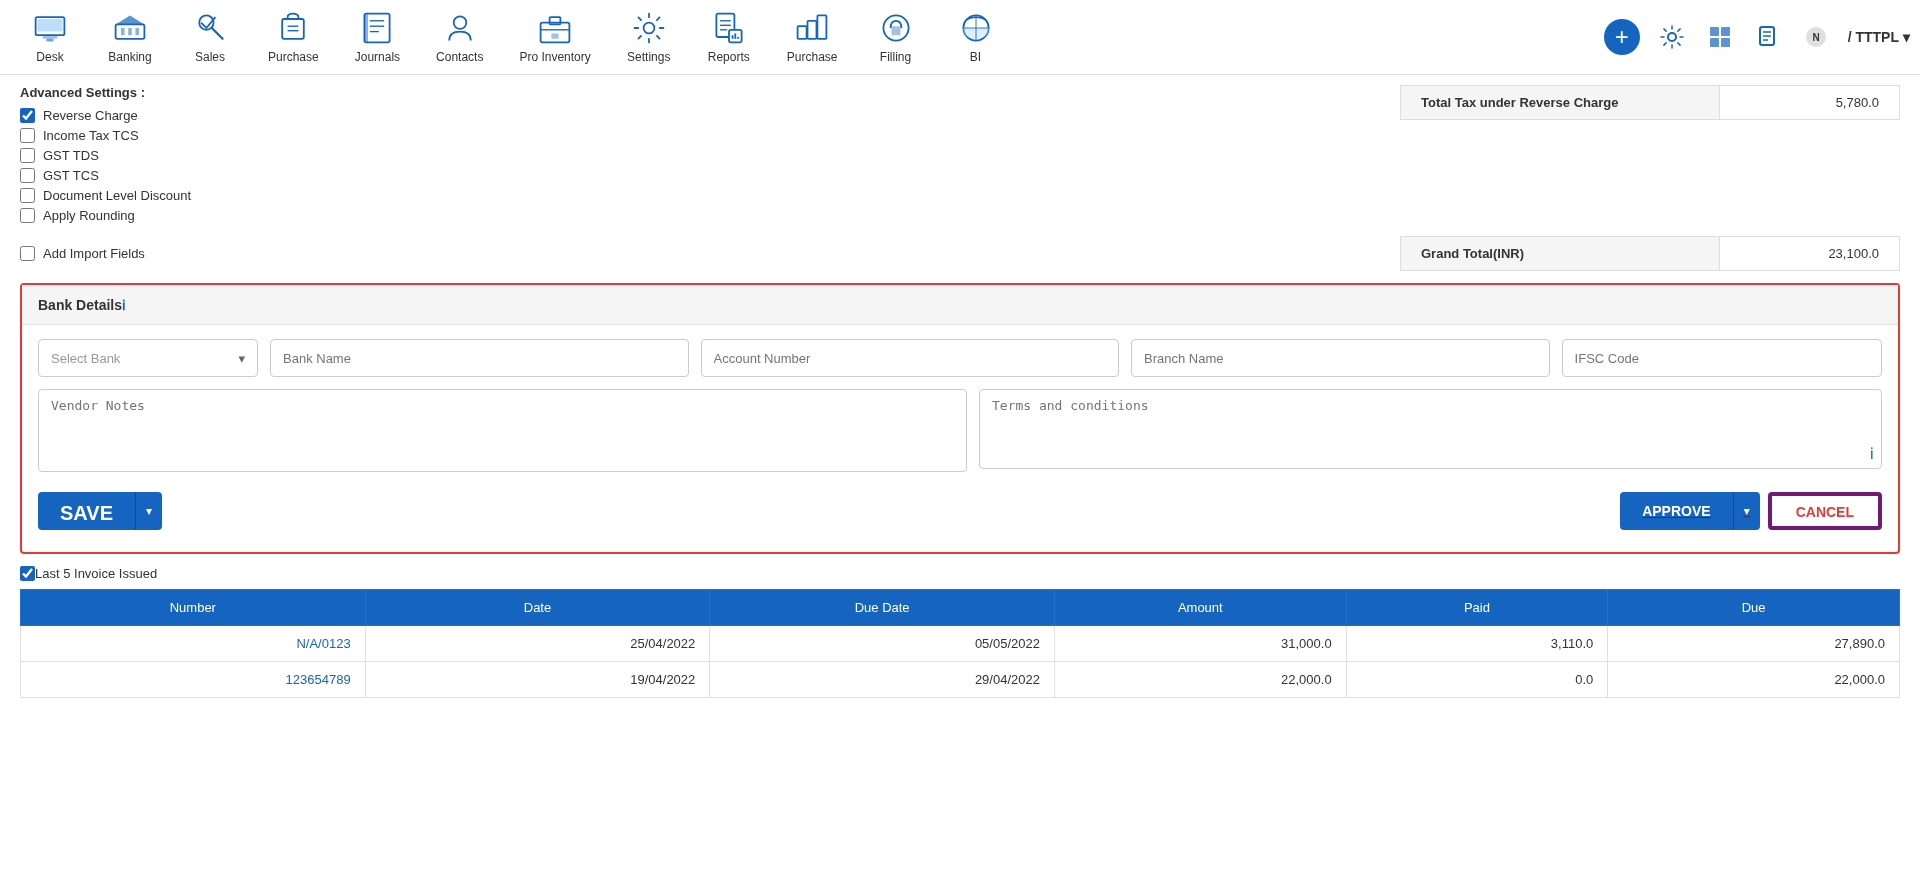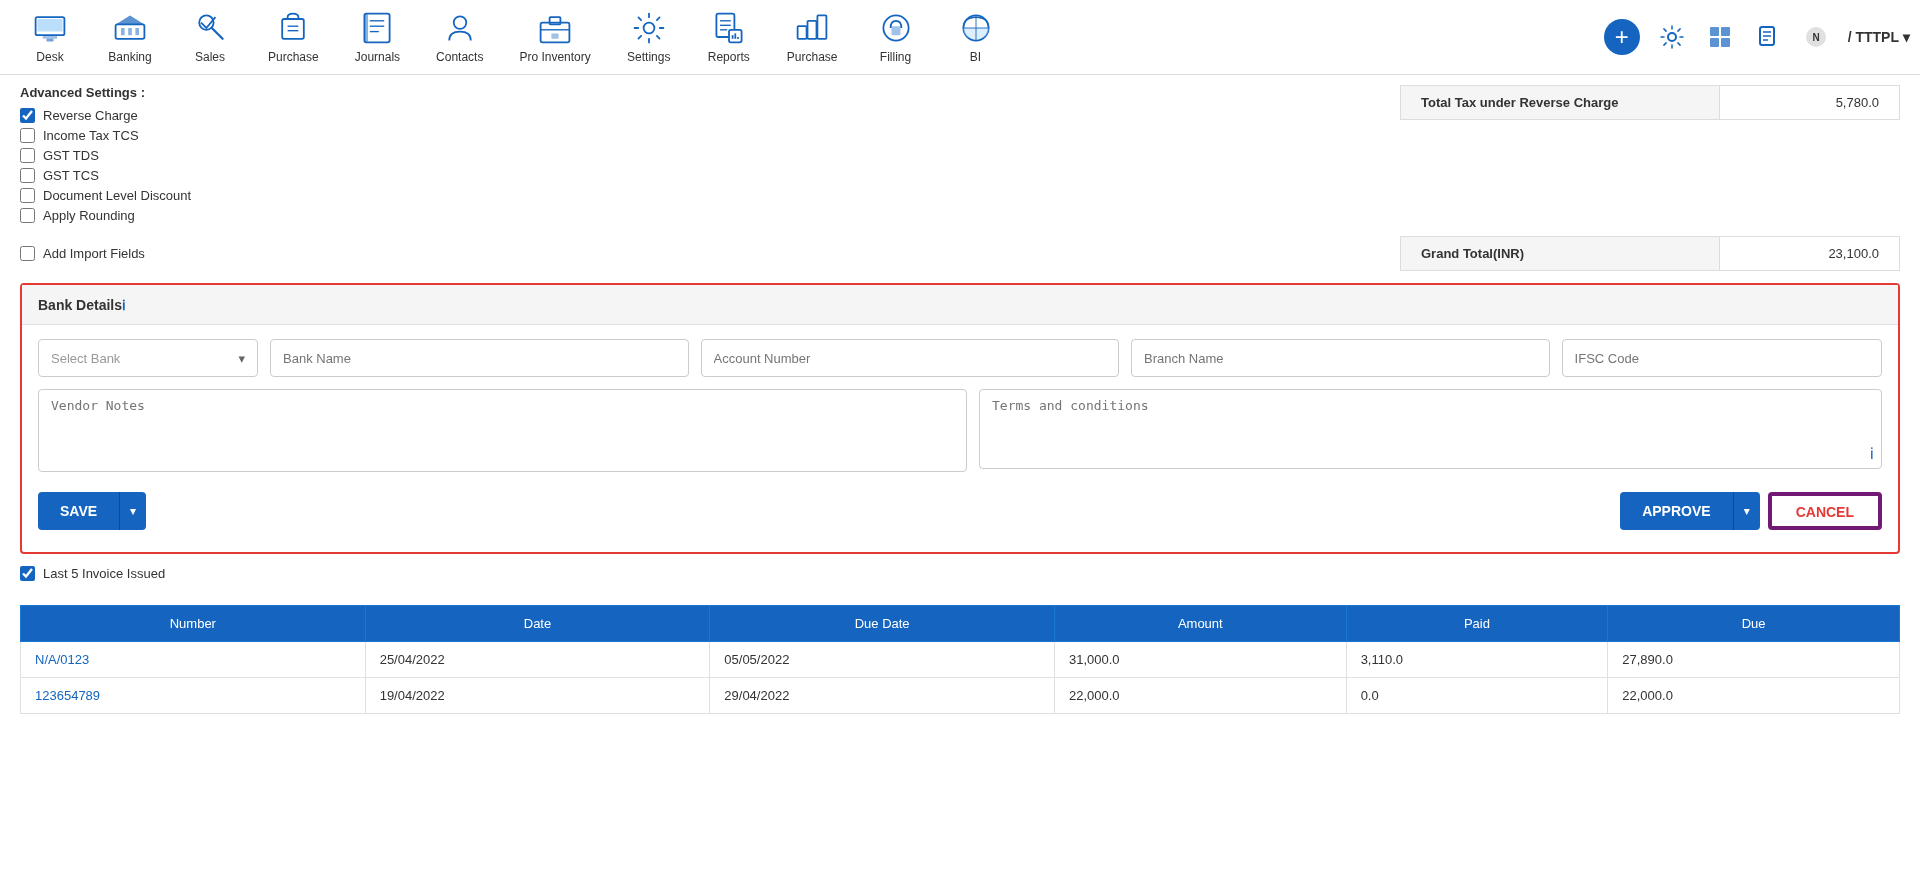--- a/index.html
+++ b/index.html
@@ -110,33 +110,33 @@
 
     
     .buttons-row {
       display: flex; justify-content: space-between; align-items: center;
       margin-top: 8px; padding: 8px 0;
     }
     .save-btn-group { display: flex; align-items: center; gap: 0; }
     .save-btn {
       background: #1565c0; color: #fff;
       border: none; border-radius: 4px 0 0 4px;
-      padding: 10px 22px; font-size: 14px; font-weight: bold;
+      padding: 10px 22px; font-size: 20px; font-weight: bold;
       cursor: pointer; height: 38px;
     }
     .save-dropdown {
       background: #1565c0; color: #fff;
       border: none; border-radius: 0 4px 4px 0;
       border-left: 1px solid #0d47a1;
       padding: 0 10px; cursor: pointer; height: 38px;
       font-size: 12px;
     }
 
     .right-btn-group { display: flex; align-items: center; gap: 8px; }
-    .approve-btn-group { display: flex; align-items: center; gap: 0; }
+    .approve-btn-group { display: flex; align-items: center; gap: 0; text-decoration: underline; }
     .approve-btn {
       background: #1565c0; color: #fff;
       border: none; border-radius: 4px 0 0 4px;
       padding: 10px 22px; font-size: 14px; font-weight: bold;
       cursor: pointer; height: 38px;
     }
     .approve-dropdown {
       background: #1565c0; color: #fff;
       border: none; border-radius: 0 4px 4px 0;
       border-left: 1px solid #0d47a1;
@@ -145,33 +145,33 @@
     }
     .cancel-btn {
       background: #fff; color: #e53935;
       border: 4px solid #701a75; border-radius: 4px;
       padding: 8px 24px; font-size: 14px; font-weight: bold;
       cursor: pointer; height: 38px;
     }
 
     
     .last-invoices-section { margin-top: 12px; }
-    .last-invoices-header { display: flex; align-items: center; gap: 8px; margin-bottom: 24px; }
+    .last-invoices-header { display: flex; align-items: center; margin-bottom: 8px; }
     .last-invoices-header input[type=checkbox] { width: 15px; height: 15px; accent-color: #1565c0; }
     .last-invoices-header label { font-size: 13px; font-weight: 500; }
 
     .invoices-table { width: 100%; border-collapse: collapse; }
     .invoices-table thead tr { background: #1565c0; }
     .invoices-table thead th {
       color: #fff; padding: 10px 14px; text-align: center;
       font-size: 13px; font-weight: 500; border: 1px solid #1976d2;
     }
     .invoices-table tbody tr { border-bottom: 1px solid #e0e0e0; }
     .invoices-table tbody td {
-      padding: 10px 14px; text-align: left; font-size: 13px;
+      padding: 10px 14px; text-align: right; font-size: 13px;
       border: 1px solid #e0e0e0;
     }
     .link-text { color: #1565c0; cursor: pointer; text-decoration: none; }
 
     
     .top-section { display: flex; justify-content: space-between; align-items: flex-start; margin-bottom: 8px; }
     .left-checkboxes { flex: 1; }
     .right-totals { display: flex; flex-direction: column; gap: 8px; }
 
     .total-line { display: flex; align-items: stretch; }

